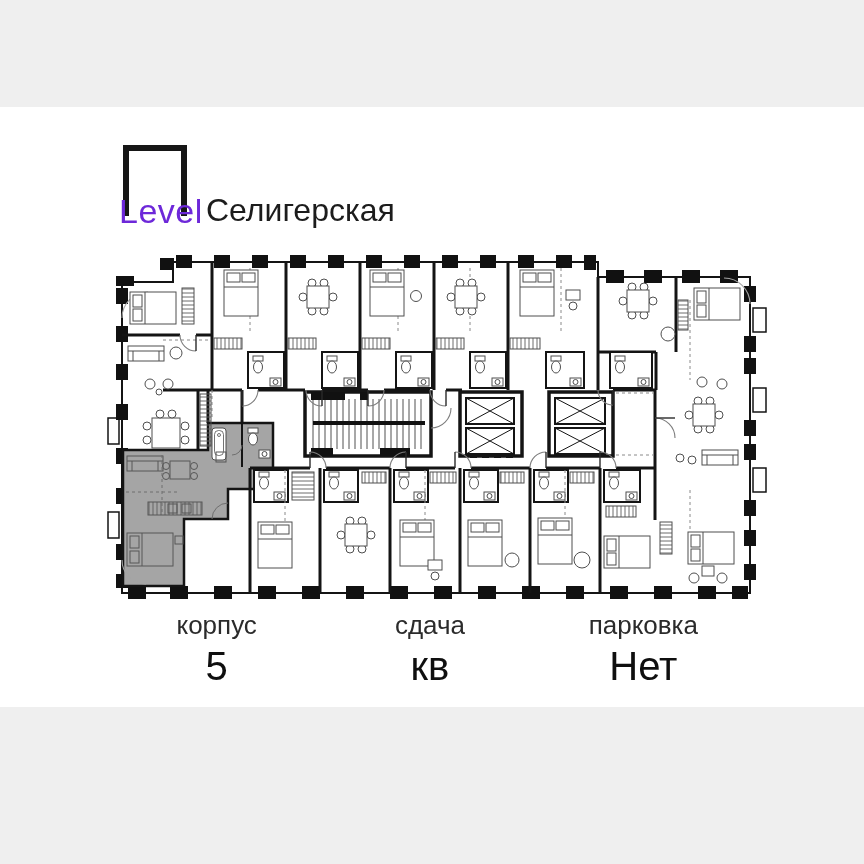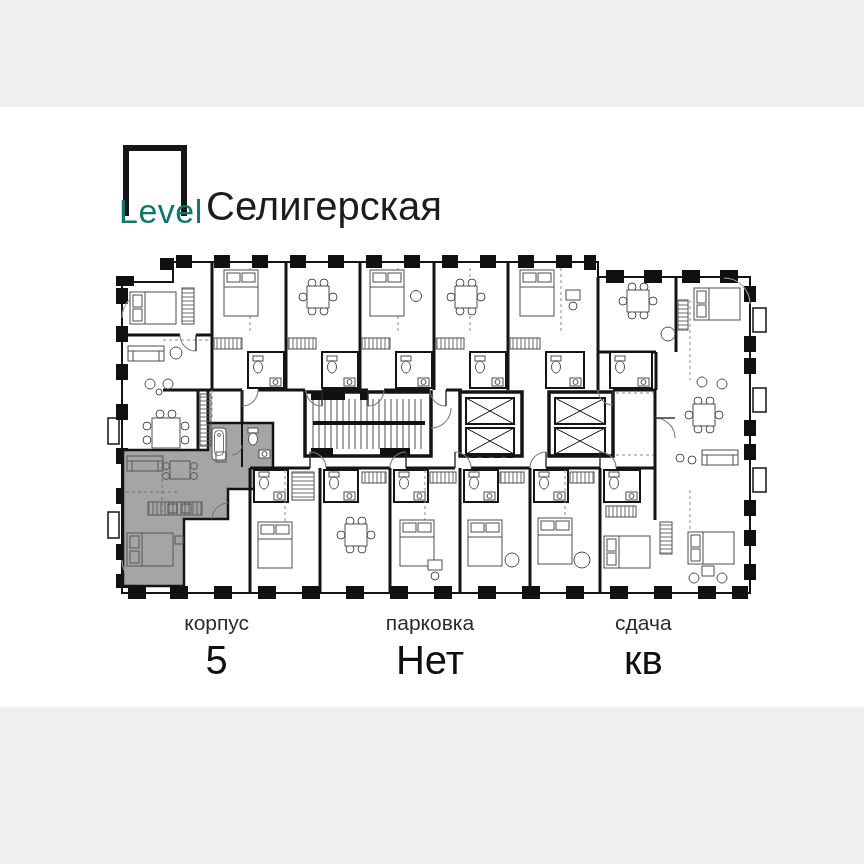--- a/index.html
+++ b/index.html
@@ -1,26 +1,26 @@
 <!DOCTYPE html>
 <html><head>
 <meta charset="utf-8">
 <style>
   html,body{margin:0;padding:0;background:#efefef;font-family:"Liberation Sans",sans-serif;}
   .stage{position:relative;width:864px;height:864px;margin:0 auto;background:#efefef;overflow:hidden;}
   .sheet{position:absolute;left:0;top:107px;width:864px;height:600px;background:#ffffff;}
   .logo{position:absolute;left:120px;top:144px;display:flex;align-items:flex-end;gap:16px;}
   .logo-mark{position:relative;width:70px;height:78px;}
   .logo-mark svg{position:absolute;left:0;top:0;}
-  .logo-word{position:absolute;left:-1px;bottom:-6px;font-size:34px;font-weight:500;color:#0f766e;letter-spacing:.5px;line-height:1;}
-  .project{font-size:40px;color:#1c1c1c;line-height:1;transform:translateY(4px);white-space:nowrap;}
+  .logo-word{position:absolute;left:-1px;bottom:-6px;font-size:34px;font-weight:500;color:#6d28d9;letter-spacing:.5px;line-height:1;}
+  .project{font-size:32px;color:#1c1c1c;line-height:1;transform:translateY(4px);white-space:nowrap;}
   .plan-wrap{position:absolute;left:0;top:0;width:864px;height:864px;}
   .stats{position:absolute;left:110px;top:610px;width:640px;display:flex;}
   .stat{flex:1;text-align:center;}
-  .stat-label{font-size:21px;color:#2b2b2b;line-height:1.2;}
+  .stat-label{font-size:26px;color:#2b2b2b;line-height:1.2;}
   .stat-value{font-size:40px;color:#0f0f0f;margin-top:3px;line-height:1.1;}
 </style>
 </head>
 <body>
 
 <div class="stage">
   <div class="sheet"></div>
 
   <div class="logo">
     <div class="logo-mark">
@@ -407,21 +407,21 @@
     </g>
   </svg>
   </div>
 
   <div class="stats">
     <div class="stat">
       <div class="stat-label">корпус</div>
       <div class="stat-value">5</div>
     </div>
     <div class="stat">
+      <div class="stat-label">сдача</div>
+      <div class="stat-value">кв</div>
+    </div>
+    <div class="stat">
       <div class="stat-label">парковка</div>
       <div class="stat-value">Нет</div>
     </div>
-    <div class="stat">
-      <div class="stat-label">сдача</div>
-      <div class="stat-value">кв</div>
-    </div>
   </div>
 </div>
 
 </body></html>

